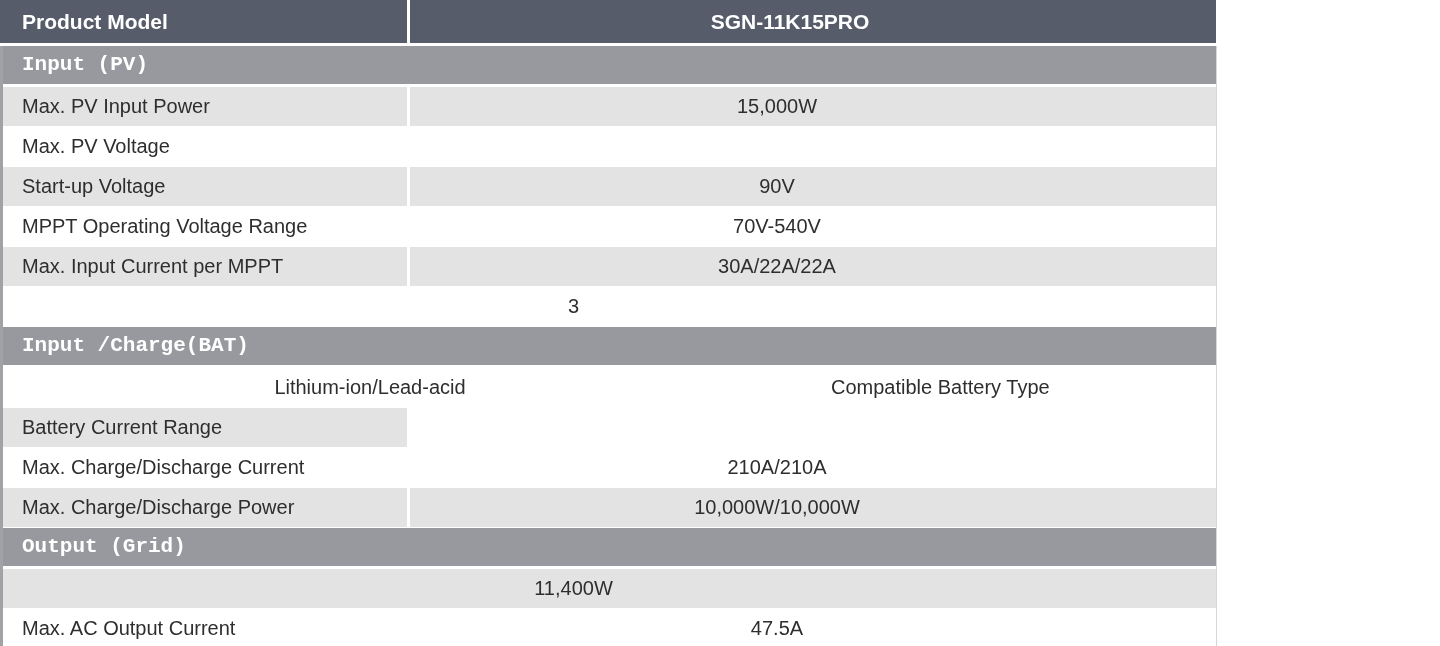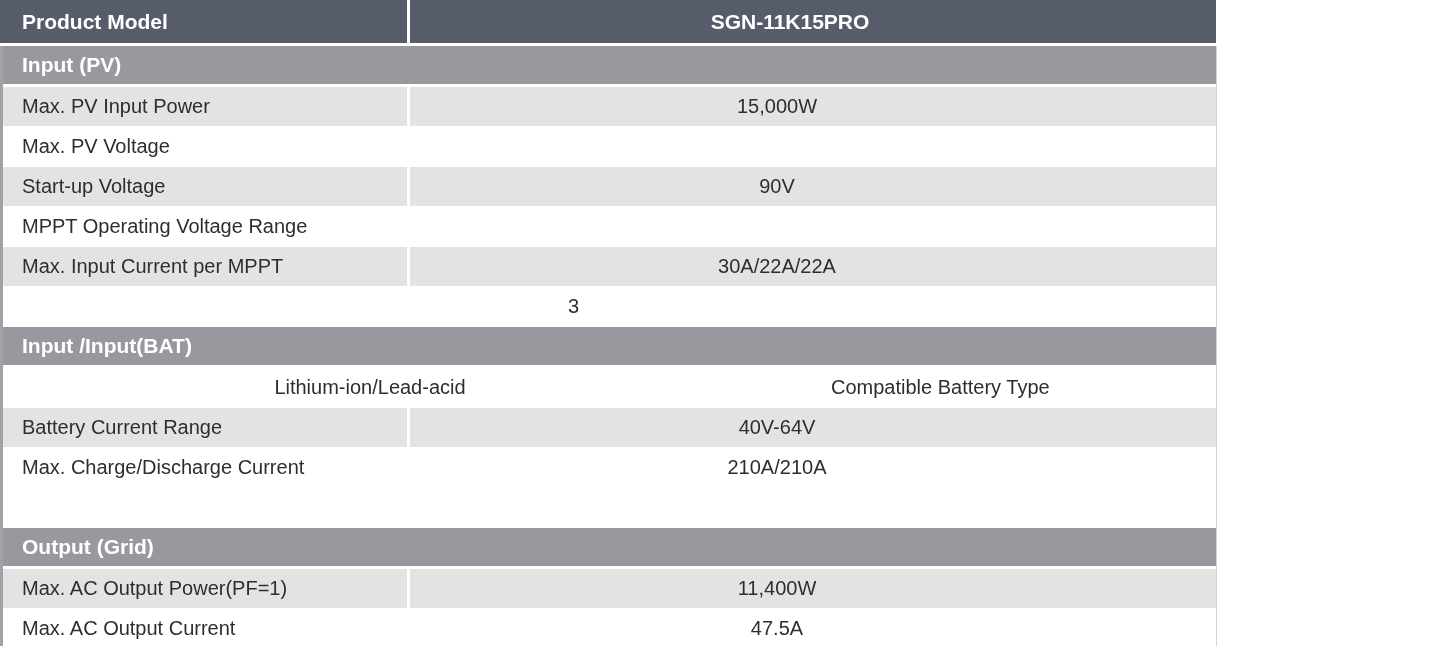--- a/index.html
+++ b/index.html
@@ -60,20 +60,21 @@
     height: 38.5px;
     margin-bottom: 2.5px;
     background: var(--section-bg);
     display: flex;
     align-items: center;
     padding-left: 19px;
     color: var(--header-text);
     font-weight: bold;
     font-size: 21px;
     box-sizing: border-box;
+    font-family: Liberation Mono, monospace;
   }
   .row {
     display: flex;
     column-gap: 3px;
     height: 39px;
     margin-bottom: 1px;
   }
   .row .cell {
     display: flex;
     align-items: center;
@@ -115,50 +116,51 @@
     </div>
     <div class="row">
       <div class="cell label-cell">Max. PV Voltage</div>
     </div>
     <div class="row alt">
       <div class="cell label-cell">Start-up Voltage</div>
       <div class="cell value-cell">90V</div>
     </div>
     <div class="row">
       <div class="cell label-cell">MPPT Operating Voltage Range</div>
+      <div class="cell value-cell">70V-540V</div>
     </div>
     <div class="row alt">
       <div class="cell label-cell">Max. Input Current per MPPT</div>
       <div class="cell value-cell">30A/22A/22A</div>
     </div>
     <div class="row">
       <div class="cell value-cell">3</div>
     </div>
 
-    <div class="section-header">Input /Input(BAT)</div>
+    <div class="section-header">Input /Charge(BAT)</div>
 
     <div class="row">
       <div class="cell value-cell">Lithium-ion/Lead-acid</div>
       <div class="cell label-cell">Compatible Battery Type</div>
     </div>
     <div class="row alt">
       <div class="cell label-cell">Battery Current Range</div>
-      <div class="cell value-cell">40V-64V</div>
     </div>
     <div class="row">
       <div class="cell label-cell">Max. Charge/Discharge Current</div>
       <div class="cell value-cell">210A/210A</div>
     </div>
     <div class="row alt">
+      <div class="cell label-cell">Max. Charge/Discharge Power</div>
+      <div class="cell value-cell">10,000W/10,000W</div>
     </div>
 
     <div class="section-header">Output (Grid)</div>
 
     <div class="row alt">
-      <div class="cell label-cell">Max. AC Output Power(PF=1)</div>
       <div class="cell value-cell">11,400W</div>
     </div>
     <div class="row">
       <div class="cell label-cell">Max. AC Output Current</div>
       <div class="cell value-cell">47.5A</div>
     </div>
 
   </div>
 </div>
 

